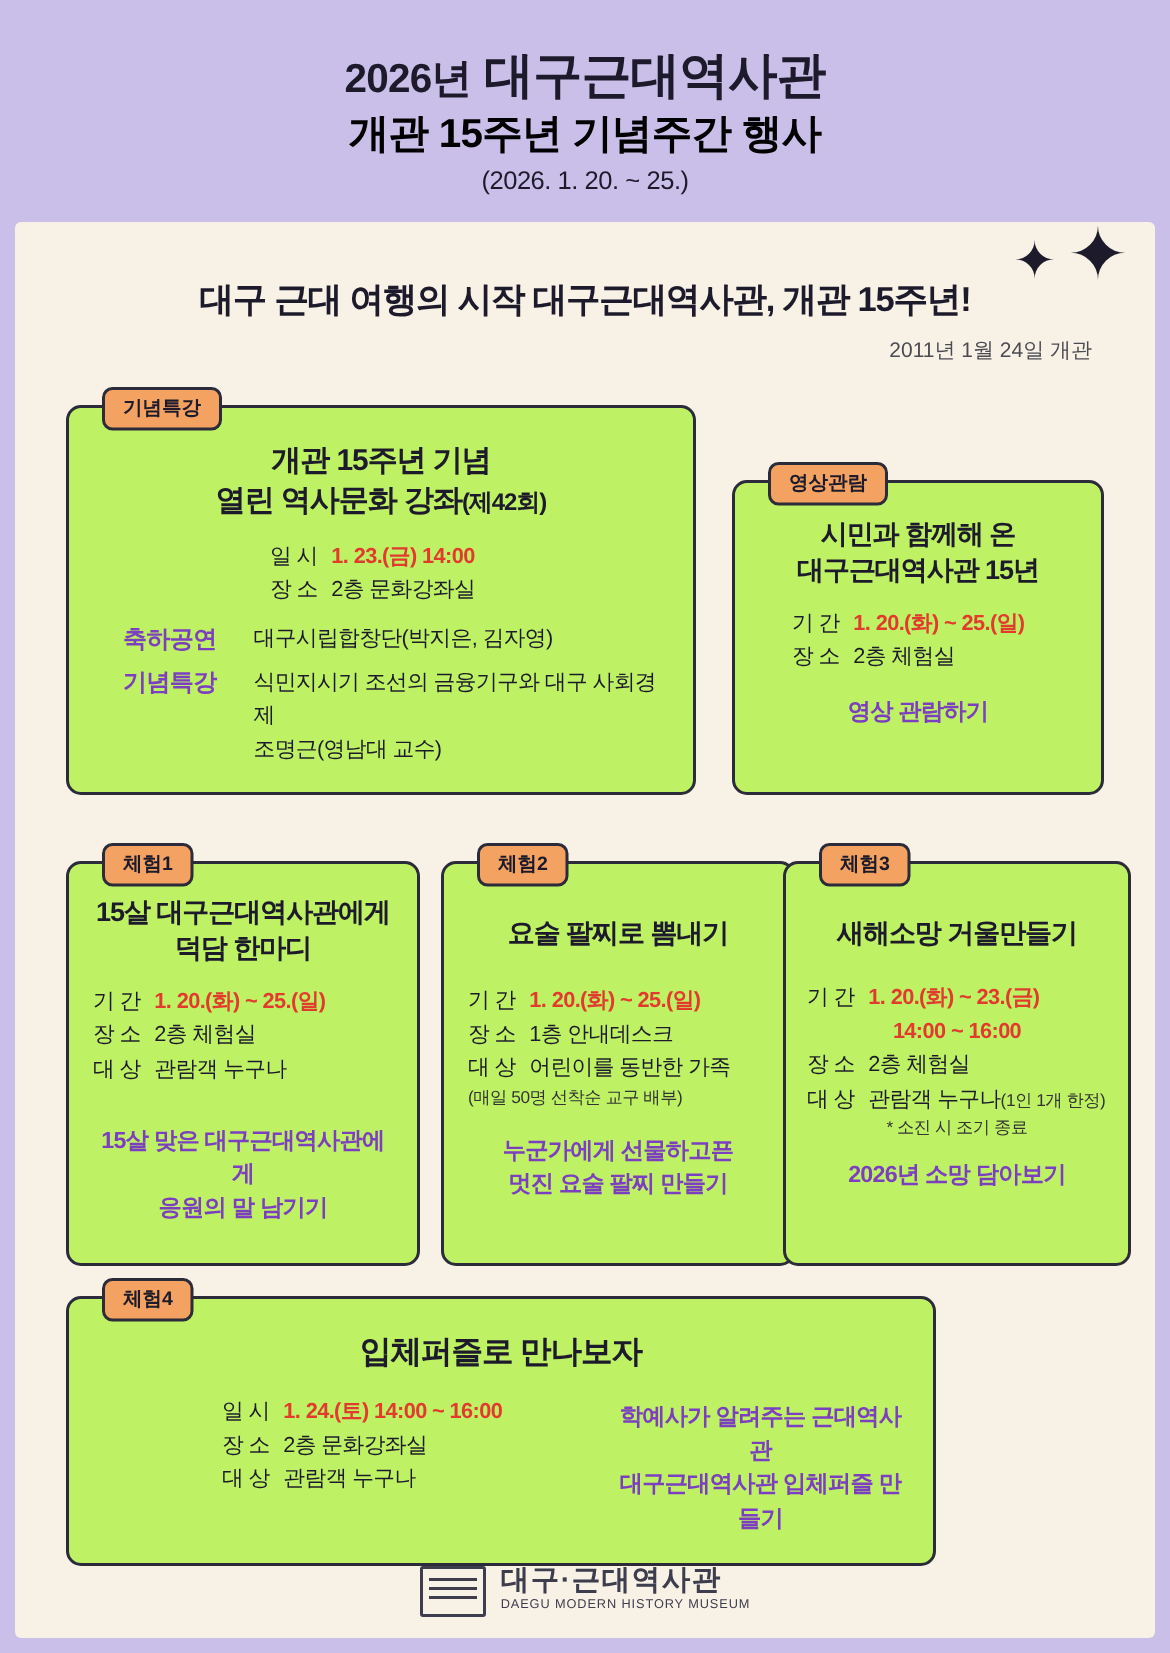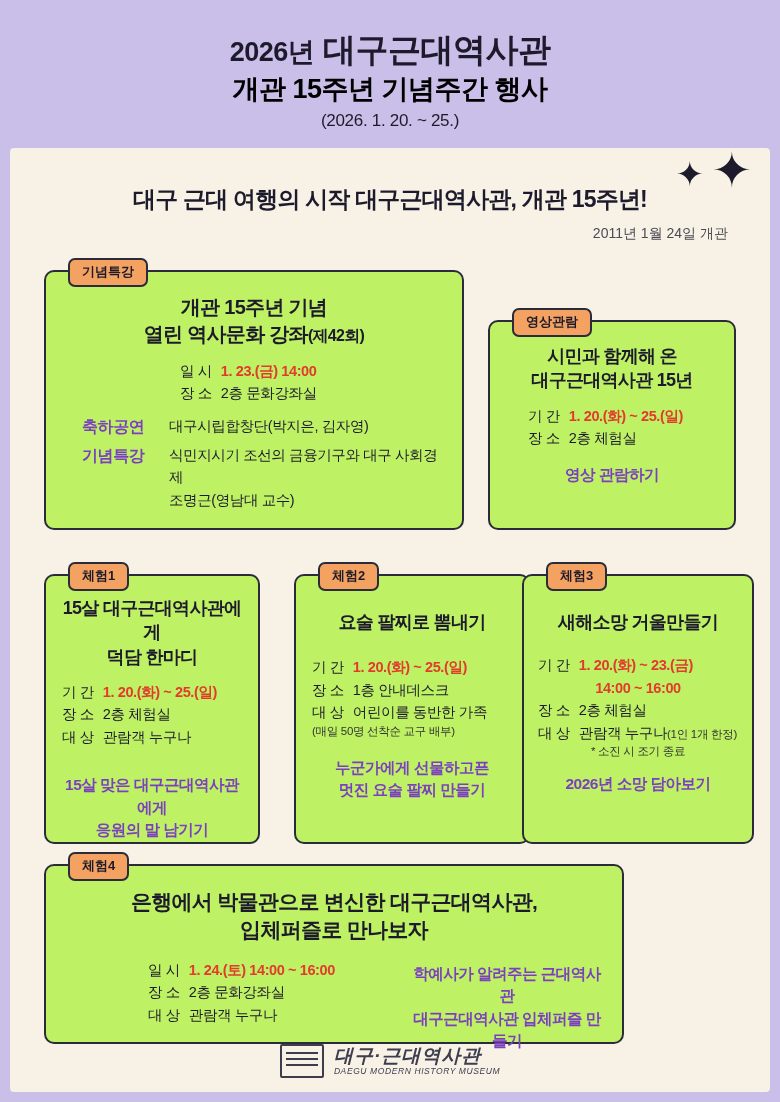--- a/index.html
+++ b/index.html
@@ -102,33 +102,33 @@
   .purple { color: #7b3fbf; font-weight: bold; }
   .note { font-size: 11.5px; color: #333; letter-spacing: -0.3px; }
   .purple-foot {
     color: #7b3fbf; font-weight: bold; text-align: center;
     font-size: 15.5px; line-height: 1.45; letter-spacing: -0.5px;
   }
 
   
   #card-lecture { left: 34px; top: 122px; width: 420px; height: 260px; padding: 22px 18px 14px; }
   #card-video   { left: 478px; top: 172px; width: 248px; height: 210px; padding: 22px 16px 12px; }
-  #card-exp1    { left: 34px; top: 426px; width: 216px; height: 270px; padding: 20px 16px 11px; }
+  #card-exp1    { left: 34px; top: 426px; width: 236px; height: 270px; padding: 20px 16px 11px; }
   #card-exp2    { left: 284px; top: 426px; width: 236px; height: 270px; padding: 20px 16px 12px; }
   #card-exp3    { left: 512px; top: 426px; width: 232px; height: 270px; padding: 20px 14px 12px; }
   #card-exp4    { left: 34px; top: 716px; width: 580px; height: 180px; padding: 22px 20px 12px; }
 
   .two-col { display: flex; gap: 16px; align-items: flex-start; }
   .two-col .left-col { flex: 0 0 330px; padding-left: 82px; }
   .two-col .right-col { flex: 1 1 auto; padding-top: 4px; }
 
   
   .footer {
     position: absolute; left: 0; right: 0; bottom: 14px;
-    display: flex; align-items: center; justify-content: center; gap: 10px; font-style: italic;
+    display: flex; justify-content: center; gap: 10px;
   }
   .logo-mark {
     width: 44px; height: 34px;
     border: 2px solid #3d3d4d; border-radius: 2px;
     position: relative; background: #f7f1e6;
   }
   .logo-mark:before {
     content: ""; position: absolute; left: 4px; right: 4px; top: 6px; height: 2px;
     background: #3d3d4d;
     box-shadow: 0 6px 0 #3d3d4d, 0 12px 0 #3d3d4d;
@@ -287,21 +287,20 @@
         <div class="note" style="text-align:center;">* 소진 시 조기 종료</div>
       </div>
       <div class="purple-foot" style="margin-top:14px;">
         <div>2026년 소망 담아보기</div>
       </div>
     </div>
 
     <div class="card" id="card-exp4">
       <div class="tag">체험4</div>
       <div class="card-title" style="font-size:21px;">
-        <div>은행에서 박물관으로 변신한 대구근대역사관,</div>
         <div>입체퍼즐로 만나보자</div>
       </div>
       <div class="two-col" style="margin-top:14px;">
         <div class="left-col">
           <div class="row">
             <span class="lbl">일   시</span>
             <span class="val"><span class="red">1. 24.</span><span class="red tiny">(토)</span><span class="red"> 14:00 ~ 16:00</span></span>
           </div>
           <div class="row">
             <span class="lbl">장   소</span>

